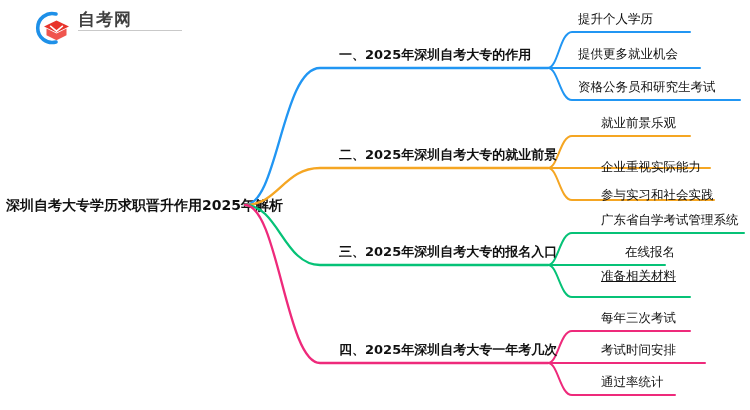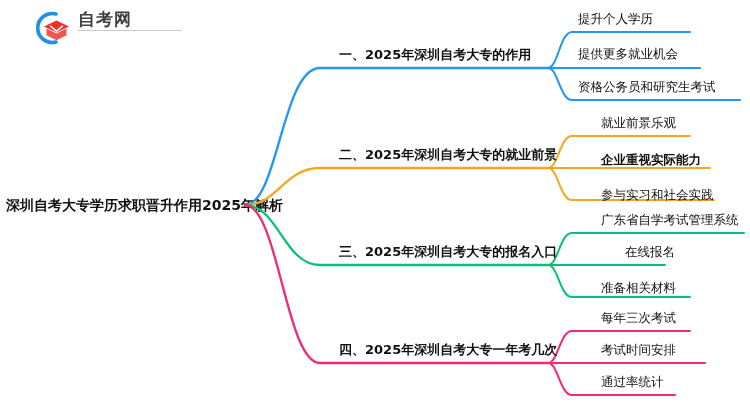--- a/index.html
+++ b/index.html
@@ -157,22 +157,22 @@
 <div class="branch-label" style="left:339px; top:46px;">一、2025年深圳自考大专的作用</div>
 <div class="branch-label" style="left:339px; top:146px;">二、2025年深圳自考大专的就业前景</div>
 <div class="branch-label" style="left:339px; top:243px;">三、2025年深圳自考大专的报名入口</div>
 <div class="branch-label" style="left:339px; top:341px;">四、2025年深圳自考大专一年考几次</div>
 
 <div class="leaf-label" style="left:578px; top:11px;">提升个人学历</div>
 <div class="leaf-label" style="left:578px; top:46px;">提供更多就业机会</div>
 <div class="leaf-label" style="left:578px; top:79px;">资格公务员和研究生考试</div>
 
 <div class="leaf-label" style="left:601px; top:115px;">就业前景乐观</div>
-<div class="leaf-label" style="left:601px; top:152px;font-weight:bold;">企业重视实际能力</div>
+<div class="leaf-label" style="left:601px; top:159px;">企业重视实际能力</div>
 <div class="leaf-label" style="left:601px; top:179px;margin-top:8px;">参与实习和社会实践</div>
 
 <div class="leaf-label" style="left:601px; top:212px;">广东省自学考试管理系统</div>
 <div class="leaf-label" style="left:601px; top:244px;margin-left:24px;">在线报名</div>
-<div class="leaf-label" style="left:601px; top:280px;">准备相关材料</div>
+<div class="leaf-label" style="left:601px; top:268px;text-decoration:underline;">准备相关材料</div>
 
 <div class="leaf-label" style="left:601px; top:310px;">每年三次考试</div>
 <div class="leaf-label" style="left:601px; top:342px;">考试时间安排</div>
 <div class="leaf-label" style="left:601px; top:374px;">通过率统计</div>
 
 </body></html>

